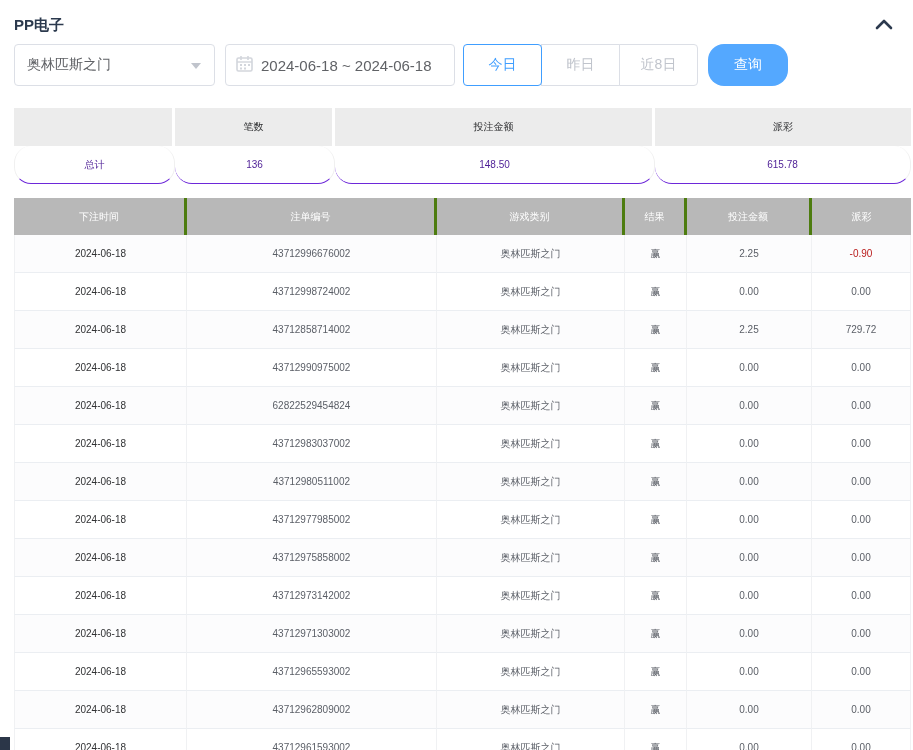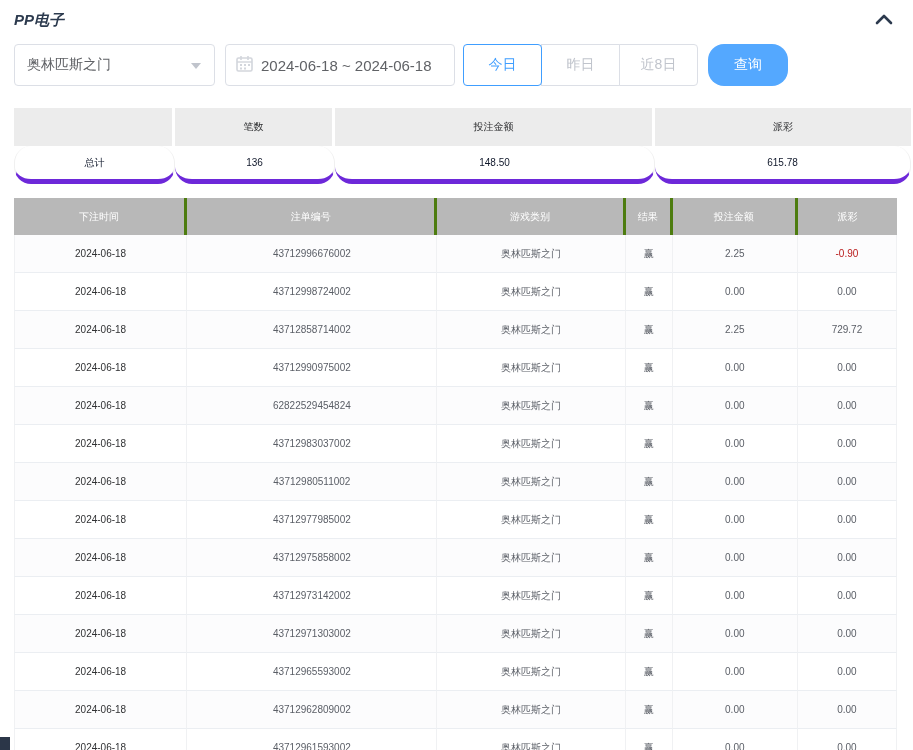--- a/index.html
+++ b/index.html
@@ -2,21 +2,21 @@
 <html><head>
 <meta charset="utf-8">
 <style>
   * { box-sizing: border-box; margin: 0; padding: 0; }
   html, body { width: 913px; height: 750px; overflow: hidden; background: #fff; }
   body { font-family: "Liberation Sans", "DejaVu Sans", sans-serif; color: #303133; position: relative; }
 
   .page { padding: 0 14px; position: relative; width: 913px; height: 750px; }
 
   
-  .header-row { display: flex; justify-content: space-between; align-items: flex-end; padding-top: 20px; height: 30px; font-style: italic; }
+  .header-row { display: flex; justify-content: space-between; align-items: center; padding-top: 20px; height: 30px; }
   .page-title { font-size: 15px; font-weight: bold; color: #2c3a4e; }
   .collapse-btn { background: none; border: none; cursor: pointer; padding: 2px 4px; margin-right: 2px; }
 
   
   .controls { display: flex; align-items: center; margin-top: 14px; height: 42px; }
   .select-box {
     width: 201px; height: 42px; border: 1px solid #dcdfe6; border-radius: 4px;
     display: flex; align-items: center; justify-content: space-between;
     padding: 0 12px; font-size: 14px; color: #606266; cursor: pointer; background: #fff;
   }
@@ -39,36 +39,36 @@
     border: none; border-radius: 16px; font-size: 14px; cursor: pointer; font-family: inherit;
   }
 
   
   table { border-collapse: separate; border-spacing: 0; table-layout: fixed; width: 883px; font-size: 10px; }
   td, th { height: 38px; text-align: center; font-weight: normal; overflow: hidden; white-space: nowrap; }
 
   .summary-table { margin-top: 22px; }
   .summary-table th { background: #ececec; color: #303133; border-right: 3px solid #fff; }
   .summary-table th:last-child { border-right: none; }
-  .summary-table td { background: #fff; color: #0f172a; border-bottom: 5px solid #6d28d9; border-right: 1px solid #f0f0f0; border-radius: 17px; }
+  .summary-table td { background: #fff; color: #4c1d95; border-bottom: 1px solid #6d28d9; border-right: 1px solid #f0f0f0; border-radius: 17px; }
   .summary-table td:first-child { border-left: 1px solid #f0f0f0; }
   .summary-table td:last-child { border-right: 1px solid #f0f0f0; }
 
   .main-table { margin-top: 14px; }
   .main-table thead th { background: #b8b8b8; color: #fff; border-right: 3px solid #4d7c0f; height: 37px; }
   .main-table thead th:last-child { border-right: none; }
   .main-table tbody td {
     color: #5a5e66; border-bottom: 1px solid #ebeef2; border-right: 1px solid #f0f1f3; background: #fff;
   }
   .main-table tbody td:first-child { border-left: 1px solid #f0f1f3; color: #303133; }
   .main-table tbody tr:nth-child(odd) td { background: #fcfcfd; }
   .main-table tbody td.neg { color: #b91c1c; }
 
   .w1 { width: 173px; } .w2 { width: 250px; margin-left: 46px; } .w3 { width: 188px; }
-  .w4 { width: 47px; }  .w5 { width: 125px; } .w6 { width: 99px; }
+  .w4 { width: 62px; }  .w5 { width: 125px; } .w6 { width: 99px; }
   .s1 { width: 161px; } .s2 { width: 160px; } .s3 { width: 320px; } .s4 { width: 256px; }
 
   .corner-fragment { position: absolute; left: 0; bottom: 0; width: 10px; height: 13px; background: #2b3648; }
 </style>
 </head>
 <body>
 
 <div class="page">
 
   <div class="header-row">

